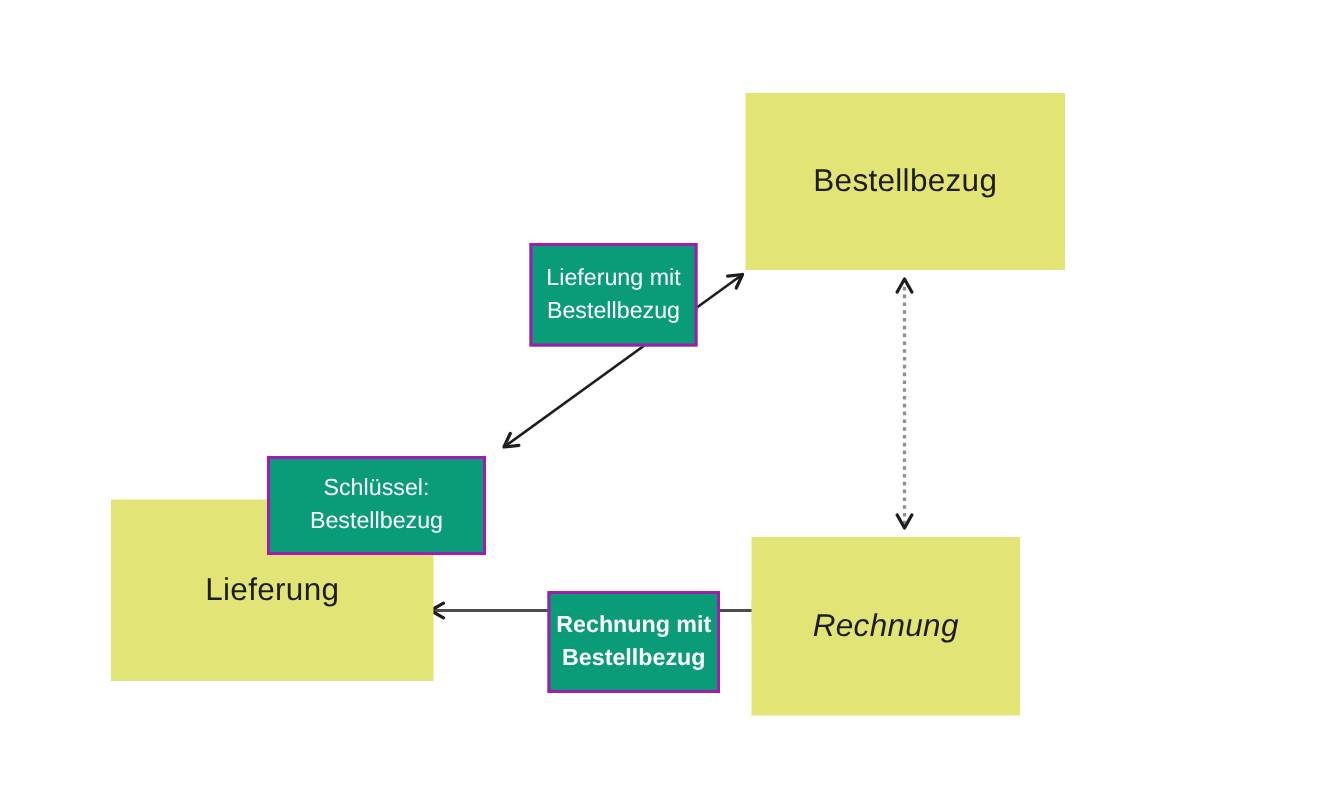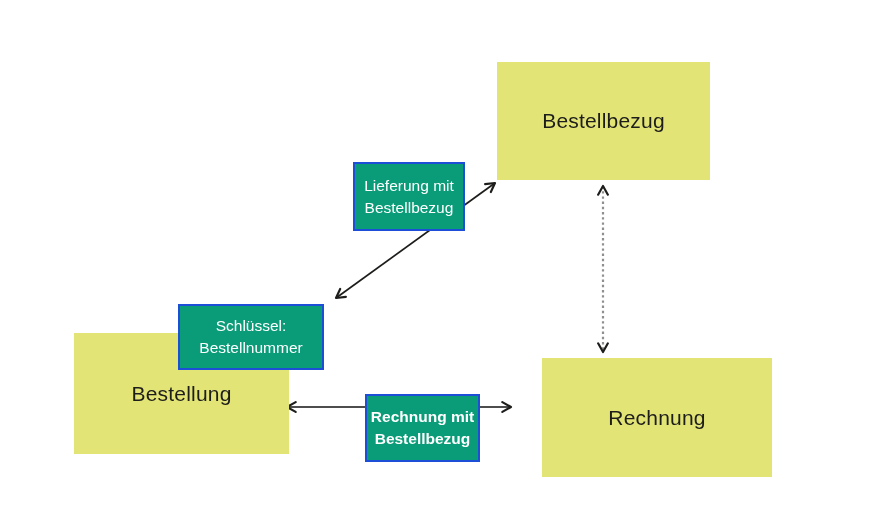--- a/index.html
+++ b/index.html
@@ -23,33 +23,33 @@
     color: #1d1d1b;
     display: flex;
     align-items: center;
     justify-content: center;
     font-size: 21px;
     letter-spacing: 0.2px;
     z-index: 2;
   }
   .entity.wareneingang { left: 497px; top: 62px;  width: 213px; height: 118px; }
   .entity.bestellung   { left: 74px;  top: 333px; width: 215px; height: 121px; }
-  .entity.rechnung     { left: 542px; top: 358px; width: 230px; height: 119px; }
+  .entity.rechnung     { left: 501px; top: 358px; width: 179px; height: 119px; font-style: italic; }
   .relation {
     position: absolute;
     background: #0a9c78;
     color: #ffffff;
     display: flex;
     align-items: center;
     justify-content: center;
     text-align: center;
     white-space: pre-line;
     font-size: 15.5px;
     line-height: 22px;
-    border: 2px solid #1d4ed8;
+    border: 2px solid #a21caf;
     box-sizing: border-box;
     z-index: 3;
   }
   .relation.lieferung    { left: 353px; top: 162px; width: 112px; height: 69px; }
   .relation.schluessel   { left: 178px; top: 304px; width: 146px; height: 66px; }
   .relation.warenpruef   { left: 635px; top: 255px; width: 175px; height: 67px; }
   .relation.rechnungmit  { left: 365px; top: 394px; width: 115px; height: 68px; font-weight: bold; }
 </style>
 </head>
 <body>
@@ -68,30 +68,30 @@
     <line x1="287" y1="407" x2="511" y2="407" stroke="#4d4d4d" stroke-width="2" marker-start="url(#ah)" marker-end="url(#ah)"></line>
 
     <line x1="603" y1="186" x2="603" y2="352" stroke="#8f8f8f" stroke-width="2.2" stroke-dasharray="2.4 2.8" marker-start="url(#ah)" marker-end="url(#ah)"></line>
   </svg>
 
   <div class="entity wareneingang">
     <span>Bestellbezug</span>
   </div>
 
   <div class="entity bestellung">
-    <span>Bestellung</span>
+    <span>Lieferung</span>
   </div>
 
   <div class="entity rechnung">
     <span>Rechnung</span>
   </div>
 
   <div class="relation lieferung">Lieferung mit
 Bestellbezug</div>
 
   <div class="relation schluessel">Schlüssel:
-Bestellnummer</div>
+Bestellbezug</div>
 
 
   <div class="relation rechnungmit">Rechnung mit
 Bestellbezug</div>
 
 </div>
 
 </body></html>

